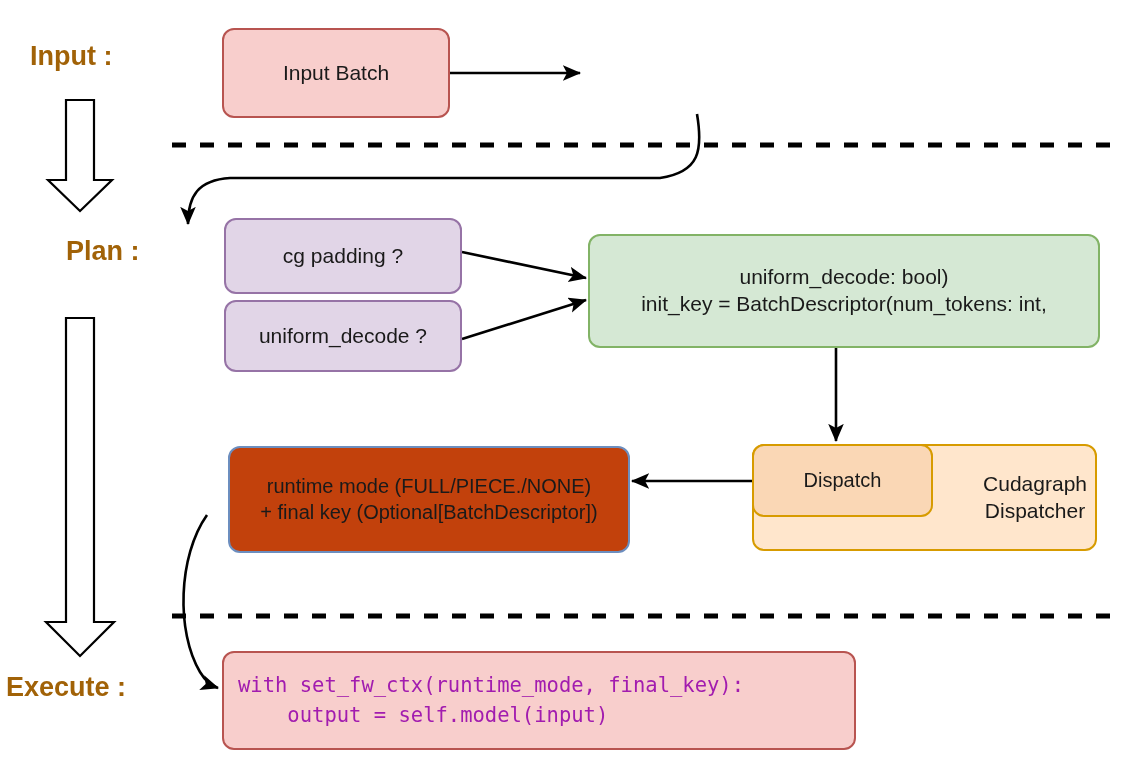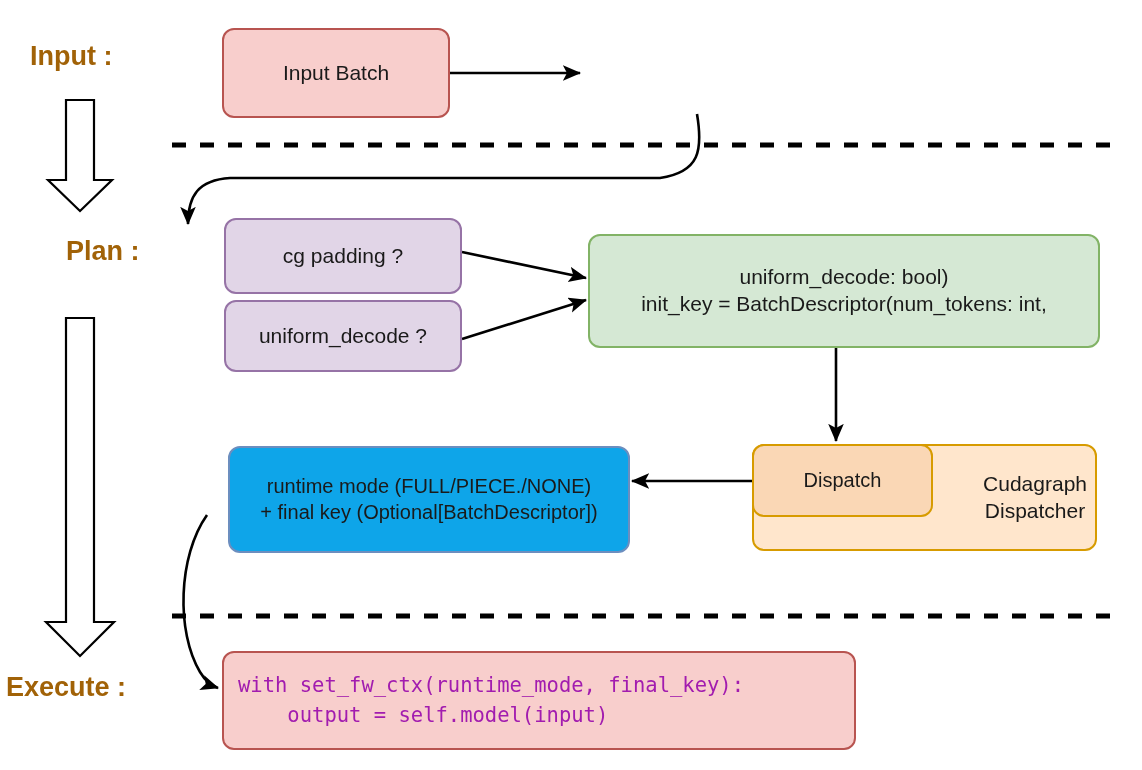--- a/index.html
+++ b/index.html
@@ -46,21 +46,21 @@
     line-height: 1.28;
     padding: 2px 8px;
   }
   .node .lines { width: 100%; }
   .node .lines > div { white-space: nowrap; }
 
   .node-pink   { background: #f8cecc; border-color: #b85450; }
   .node-yellow { background: #ffe6b3; border-color: #d6b656; }
   .node-purple { background: #e1d5e7; border-color: #9673a6; }
   .node-green  { background: #d5e8d4; border-color: #82b366; }
-  .node-blue   { background: #0ea5e9; border-color: #6c8ebf; }
+  .node-blue   { background: #c2410c; border-color: #6c8ebf; }
   .node-orange-outer { background: #ffe6cc; border-color: #d79b00; }
   .node-orange-inner { background: #fad7b5; border-color: #d79b00; }
 
   .code-box {
     font-family: "DejaVu Sans Mono", "Liberation Mono", monospace;
     font-size: 20.5px;
     color: #a21caf;
     line-height: 1.45;
     justify-content: flex-start;
     text-align: left;

